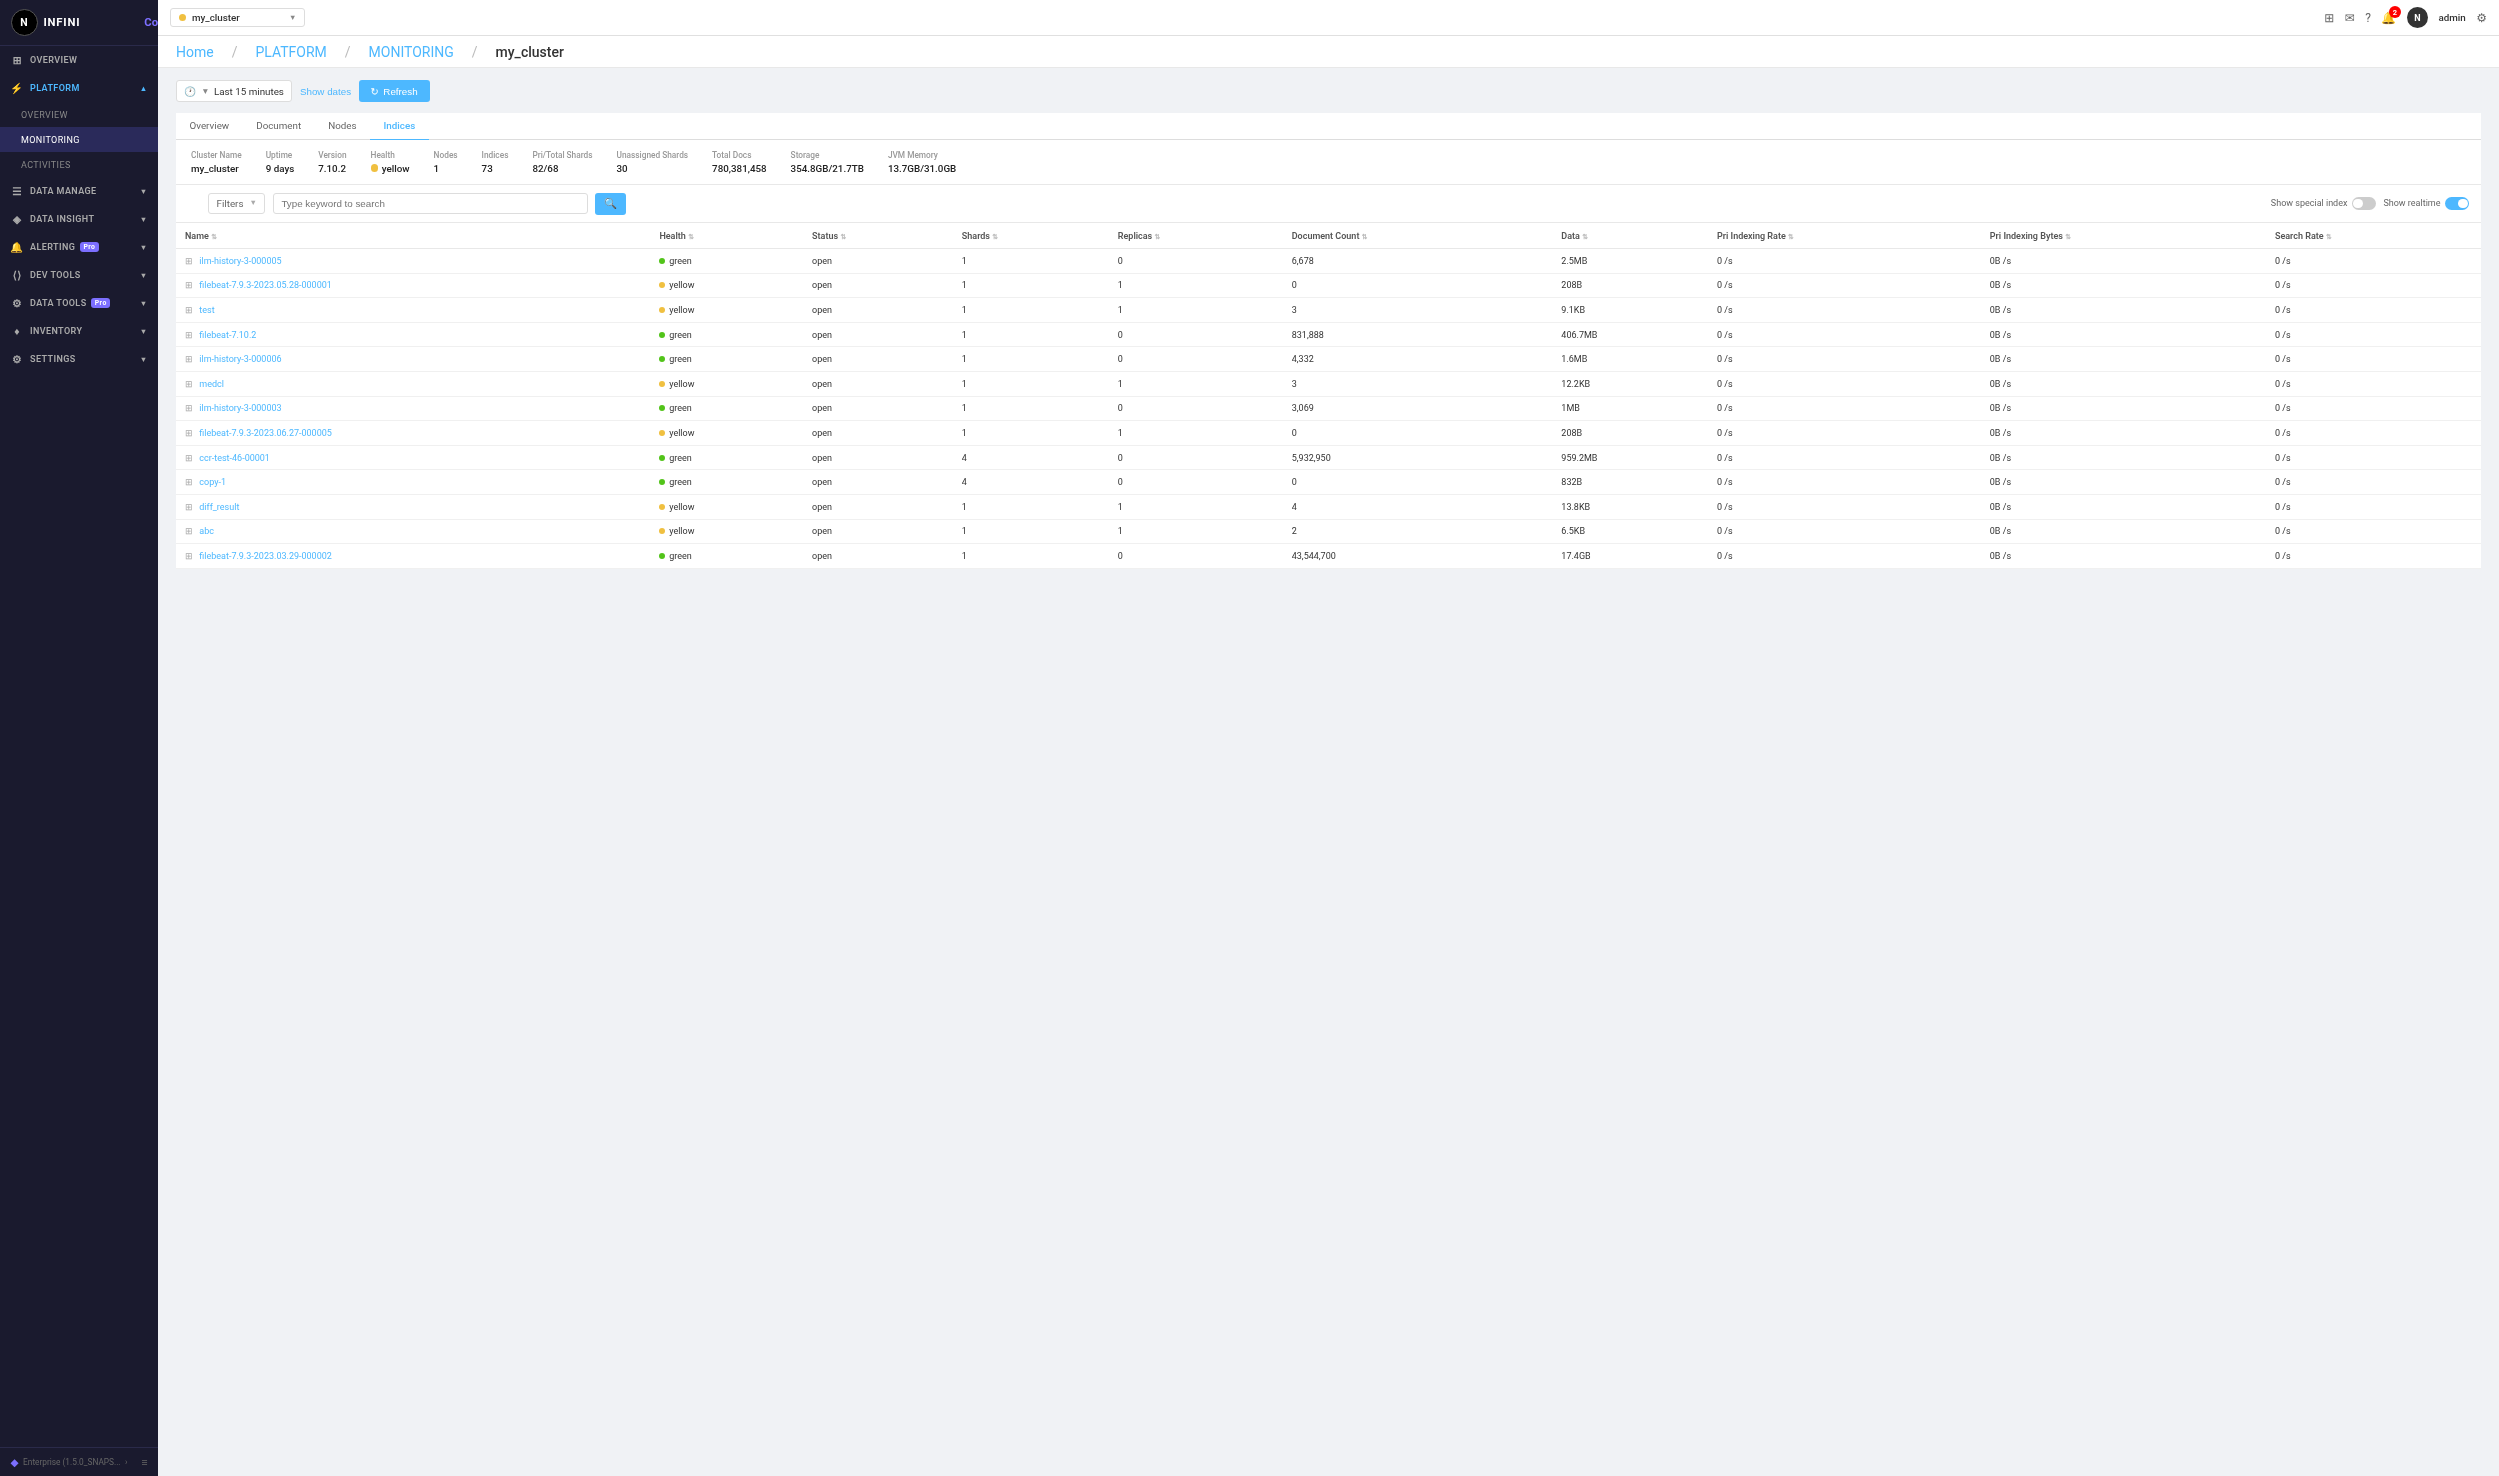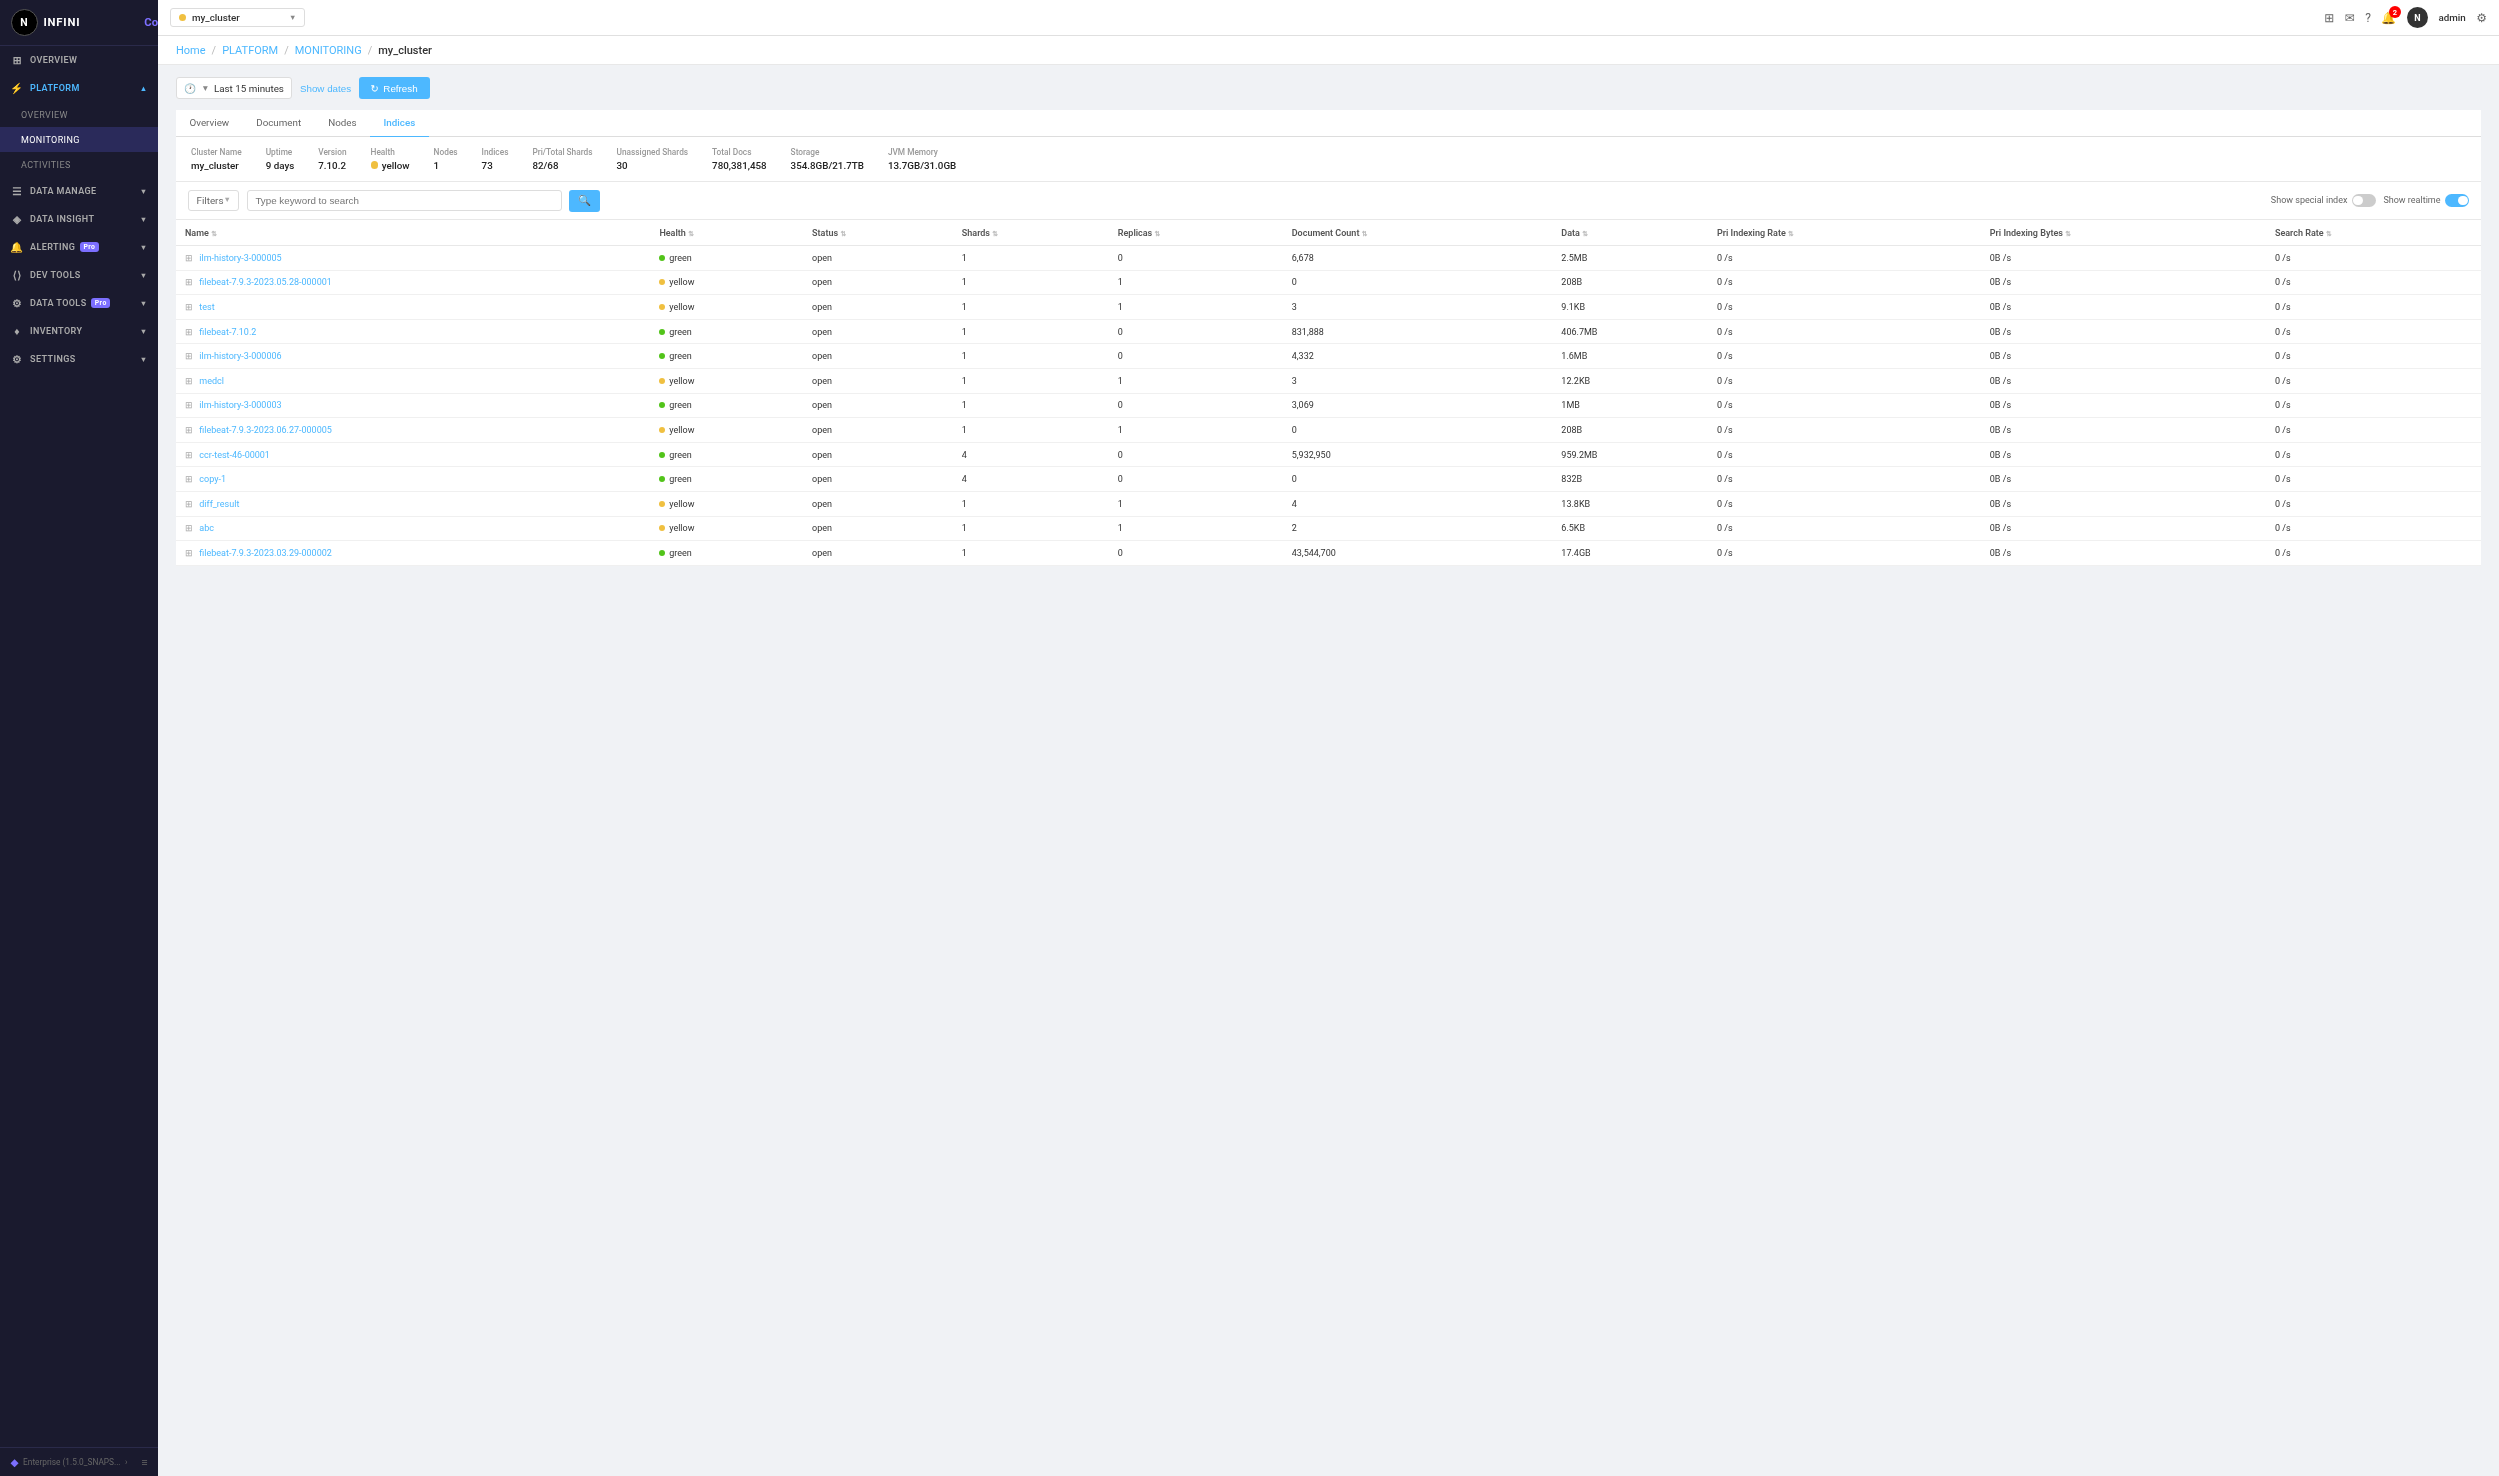--- a/index.html
+++ b/index.html
@@ -35,21 +35,21 @@
     .cluster-arrow { color: #888; font-size: 7.5px; }
     .topbar-right { margin-left: auto; display: flex; align-items: center; gap: 10.5px; }
     .topbar-icon { color: #666; font-size: 12px; cursor: pointer; }
     .notif-wrapper { position: relative; }
     .notif-badge { position: absolute; top: -4.5px; right: -4.5px; background: red; color: white; border-radius: 50%; width: 12px; height: 12px; font-size: 7.5px; display: flex; align-items: center; justify-content: center; font-weight: bold; }
     .admin-avatar { width: 21px; height: 21px; border-radius: 50%; background: #333; display: flex; align-items: center; justify-content: center; color: white; font-size: 9px; font-weight: bold; }
     .admin-label { font-size: 9.8px; font-weight: 500; }
 
     
     .content { flex: 1; overflow-y: auto; padding: 0; }
-    .breadcrumb-bar { background: white; padding: 7.5px 18px; border-bottom: 0.8px solid #e8e8e8; font-size: 11px; color: #888; display: flex; gap: 6px; }
+    .breadcrumb-bar { background: white; padding: 7.5px 18px; border-bottom: 0.8px solid #e8e8e8; font-size: 14px; color: #888; display: flex; gap: 18px; }
     .breadcrumb-bar a { color: #4db8ff; text-decoration: none; }
     .breadcrumb-sep { color: #bbb; }
     .breadcrumb-current { color: #333; font-weight: 500; }
 
     .page-content { padding: 12px 18px; }
 
     
     .toolbar { display: flex; align-items: center; gap: 7.5px; margin-bottom: 10.5px; }
     .time-selector { display: flex; align-items: center; gap: 4.5px; border: 0.8px solid #ddd; border-radius: 3px; padding: 4.5px 7.5px; background: white; cursor: pointer; font-size: 9.8px; }
     .time-icon { color: #666; }
@@ -65,21 +65,21 @@
     .stats-bar { background: white; padding: 10.5px 15px; border-bottom: 0.8px solid #e8e8e8; display: flex; gap: 24px; align-items: flex-start; flex-wrap: wrap; }
     .stat-item { display: flex; flex-direction: column; gap: 2.3px; }
     .stat-label { font-size: 8.3px; color: #999; font-weight: 500; }
     .stat-value { font-size: 9.8px; color: #222; font-weight: 500; }
     .stat-health { display: flex; align-items: center; gap: 3.8px; }
     .health-dot { width: 7.5px; height: 7.5px; border-radius: 50%; }
     .health-dot.yellow { background: #f0c040; }
 
     
     .filters-bar { background: white; padding: 7.5px 12px; border-bottom: 0.8px solid #e8e8e8; display: flex; align-items: center; gap: 7.5px; }
-    .filters-select { display: flex; align-items: flex-start; gap: 0; border: 0.8px solid #ddd; border-radius: 3px; padding: 3.8px 7.5px; cursor: pointer; font-size: 9.8px; color: #666; background: white; }
+    .filters-select { display: flex; align-items: flex-start; gap: 6px; border: 0.8px solid #ddd; border-radius: 3px; padding: 3.8px 7.5px; cursor: pointer; font-size: 9.8px; color: #666; background: white; margin-left: 20px; }
     .search-input { flex: 1; max-width: 315px; border: 0.8px solid #ddd; border-radius: 3px; padding: 3.8px 7.5px; font-size: 9.8px; outline: none; color: #333; }
     .search-btn { background: #4db8ff; color: white; border: none; border-radius: 3px; padding: 4.5px 9px; cursor: pointer; font-size: 10.5px; }
     .show-special { display: flex; align-items: center; gap: 4.5px; margin-left: auto; font-size: 9px; color: #666; }
     .toggle { width: 24px; height: 12.8px; border-radius: 6.8px; background: #ccc; position: relative; cursor: pointer; }
     .toggle.on { background: #4db8ff; }
     .toggle::after { content: ''; position: absolute; width: 9.8px; height: 9.8px; border-radius: 50%; background: white; top: 1.5px; left: 1.5px; transition: left 0.2s; }
     .toggle.on::after { left: 12.8px; }
     .show-realtime { display: flex; align-items: center; gap: 4.5px; font-size: 9px; color: #666; }
 
     

